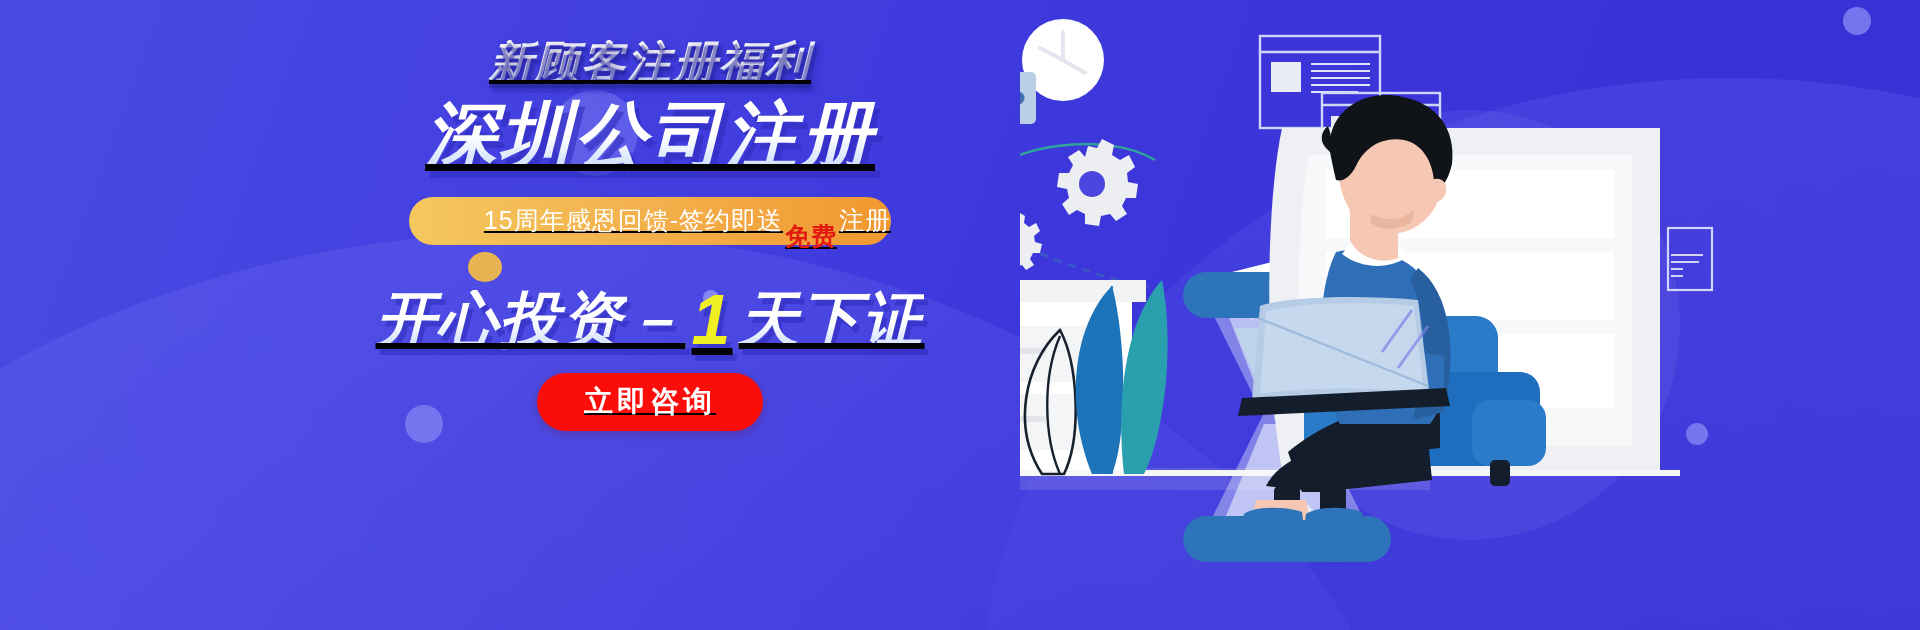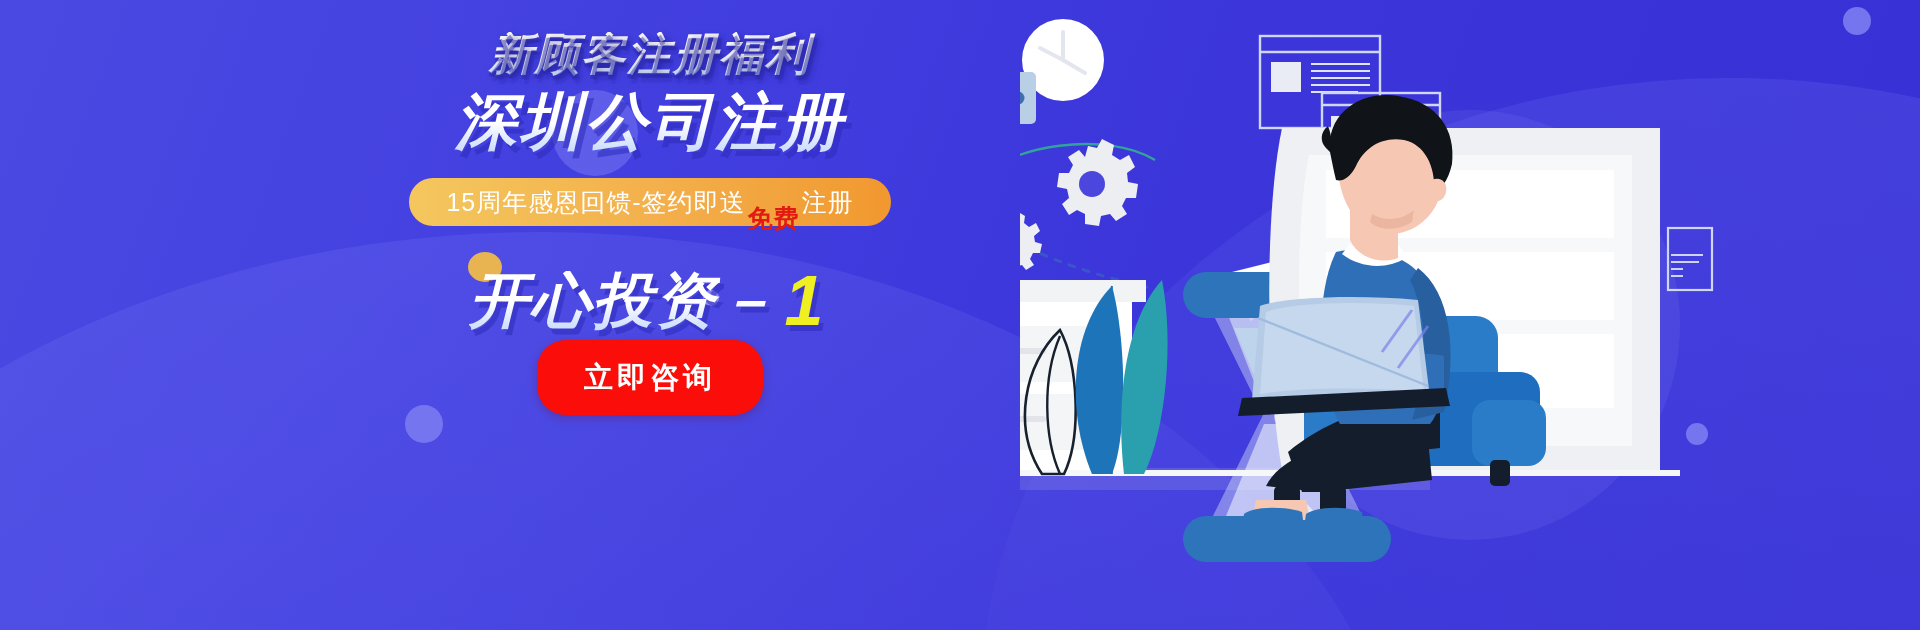--- a/index.html
+++ b/index.html
@@ -47,61 +47,62 @@
   .dot-c { left:1843px; top:7px;   width:28px;  height:28px; background:rgba(124,124,242,0.9); }
   .dot-d { left:1494px; top:140px; width:14px;  height:14px; background:rgba(150,150,245,0.9); }
   .dot-e { left:1686px; top:423px; width:22px;  height:22px; background:rgba(124,124,242,0.9); }
   .dot-f { left:703px;  top:290px; width:16px;  height:16px; background:rgba(138,138,244,0.95); }
   .dot-g { left:1023px; top:437px; width:15px;  height:15px; background:rgba(138,138,244,0.95); }
   .dot-amber { left:468px; top:252px; width:34px; height:30px; background:#efb949; opacity:.95; }
 
   
   .copy {
     position:absolute;
-    left:300px; top:32px;
+    left:300px; top:40px;
     width:700px;
     text-align:center;
     z-index:40;
+    text-decoration:underline;
   }
 
   .kicker {
     font-size:44px;
     font-weight:bold;
     letter-spacing:2px;
     color:#ffffff;
     font-style:italic;
     line-height:1;
     text-shadow:0 4px 0 rgba(40,40,160,0.45), 3px 3px 6px rgba(20,20,110,0.35);
     background:linear-gradient(180deg,#ffffff 55%,#cfe0ff 100%);
     -webkit-background-clip:text;
     background-clip:text;
     -webkit-text-fill-color:transparent;
     filter:drop-shadow(3px 5px 0px rgba(45,42,185,0.55));
   }
 
   .headline {
     margin-top:14px;
-    font-size:62px;
+    font-size:72px;
     font-weight:bold;
     font-style:italic;
     letter-spacing:3px;
     line-height:1.04;
     background:linear-gradient(180deg,#ffffff 50%,#c6d8fb 100%);
     -webkit-background-clip:text;
     background-clip:text;
     -webkit-text-fill-color:transparent;
     filter:drop-shadow(5px 7px 0px rgba(45,42,185,0.55));
   }
 
   .pill {
     margin:24px auto 0;
     width:482px; height:48px;
     border-radius:24px;
     background:linear-gradient(90deg,#f4c75e 0%,#f3ae4a 55%,#f1982f 100%);
-    display:flex; align-items:center; justify-content:center;
+    display:flex; align-items:center; justify-content:flex-end;
     color:#ffffff;
     font-size:25px;
     letter-spacing:1px;
     white-space:nowrap;
   }
   .pill .hl { color:#e21a12; font-weight:bold; padding:0 2px;margin-top:32px; }
 
   .tagline {
     margin-top:40px;
     font-size:60px;
@@ -119,22 +120,22 @@
     -webkit-text-fill-color:transparent;
   }
   .tagline .num {
     color:#f0ef21;
     -webkit-text-fill-color:#f0ef21;
     font-size:70px;
     padding:0 6px;
   }
 
   .cta {
-    margin:4px auto 0;
-    width:226px; height:75px;
+    margin:18px auto 0;
+    width:226px; height:58px;
     border-radius:29px;
     background:#fb0d09;
     color:#fff;
     font-size:29px;
     font-weight:bold;
     letter-spacing:4px;
     display:flex; align-items:center; justify-content:center;
     border:none;
     cursor:pointer;
     box-shadow:0 3px 10px rgba(120,0,0,0.25);
@@ -343,18 +344,19 @@
 
     <div class="pill">
       <span>15周年感恩回馈-签约即送</span>
       <span class="hl">免费</span>
       <span>注册</span>
     </div>
 
     <div class="tagline">
       <span class="seg">开心投资－</span>
       <span class="num">1</span>
+      <span class="seg">天下证</span>
     </div>
 
     <button class="cta">立即咨询</button>
   </div>
 
 </div>
 
 </body></html>

